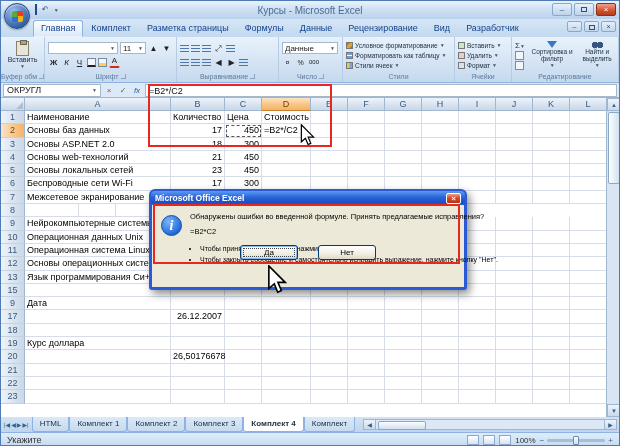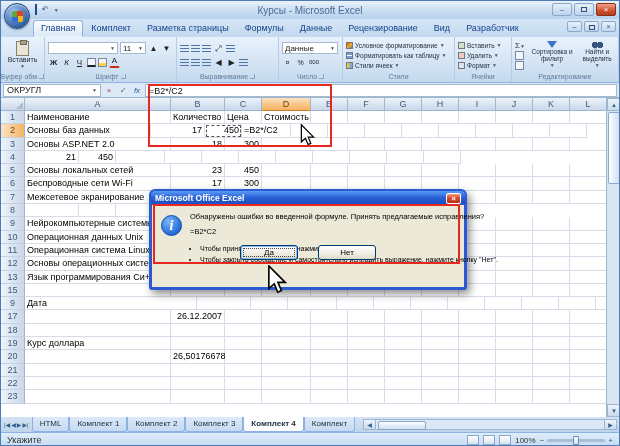--- a/index.html
+++ b/index.html
@@ -419,21 +419,21 @@
           <div class="gc" style="width: 37px;"></div>
           <div class="gc" style="width: 37px;"></div>
           <div class="gc" style="width: 37px;"></div>
           <div class="gc" style="width: 37px;"></div>
           <div class="gc" style="width: 37px;"></div>
           <div class="gc" style="width: 37px;"></div>
           <div class="gc" style="width: 37px;"></div>
         </div>
         <div class="grow">
           <div class="grh on" style="width: 24px;">2</div>
-          <div class="gc" style="width: 126px;">Основы баз данных</div>
+          <div class="gc" style="width: 146px;">Основы баз данных</div>
           <div class="gc num" style="width: 54px;">17</div>
           <div class="gc num refsel" style="width: 37px;">450</div>
           <div class="gc editcell" style="width: 49px;">=B2*/C2</div>
           <div class="gc" style="width: 37px;"></div>
           <div class="gc" style="width: 37px;"></div>
           <div class="gc" style="width: 37px;"></div>
           <div class="gc" style="width: 37px;"></div>
           <div class="gc" style="width: 37px;"></div>
           <div class="gc" style="width: 37px;"></div>
           <div class="gc" style="width: 37px;"></div>
@@ -449,20 +449,21 @@
           <div class="gc" style="width: 37px;"></div>
           <div class="gc" style="width: 37px;"></div>
           <div class="gc" style="width: 37px;"></div>
           <div class="gc" style="width: 37px;"></div>
           <div class="gc" style="width: 37px;"></div>
           <div class="gc" style="width: 37px;"></div>
           <div class="gc" style="width: 37px;"></div>
         </div>
         <div class="grow">
           <div class="grh" style="width: 24px;">4</div>
+          <div class="gc" style="width: 146px;">Основы web-технологий</div>
           <div class="gc num" style="width: 54px;">21</div>
           <div class="gc num" style="width: 37px;">450</div>
           <div class="gc" style="width: 49px;"></div>
           <div class="gc" style="width: 37px;"></div>
           <div class="gc" style="width: 37px;"></div>
           <div class="gc" style="width: 37px;"></div>
           <div class="gc" style="width: 37px;"></div>
           <div class="gc" style="width: 37px;"></div>
           <div class="gc" style="width: 37px;"></div>
           <div class="gc" style="width: 37px;"></div>
@@ -612,21 +613,21 @@
           <div class="gc" style="width: 37px;"></div>
           <div class="gc" style="width: 37px;"></div>
           <div class="gc" style="width: 37px;"></div>
           <div class="gc" style="width: 37px;"></div>
           <div class="gc" style="width: 37px;"></div>
           <div class="gc" style="width: 37px;"></div>
           <div class="gc" style="width: 37px;"></div>
         </div>
         <div class="grow">
           <div class="grh" style="width: 24px;">9</div>
-          <div class="gc" style="width: 172px;">Дата</div>
+          <div class="gc" style="width: 146px;">Дата</div>
           <div class="gc" style="width: 54px;"></div>
           <div class="gc" style="width: 37px;"></div>
           <div class="gc" style="width: 49px;"></div>
           <div class="gc" style="width: 37px;"></div>
           <div class="gc" style="width: 37px;"></div>
           <div class="gc" style="width: 37px;"></div>
           <div class="gc" style="width: 37px;"></div>
           <div class="gc" style="width: 37px;"></div>
           <div class="gc" style="width: 37px;"></div>
           <div class="gc" style="width: 37px;"></div>

